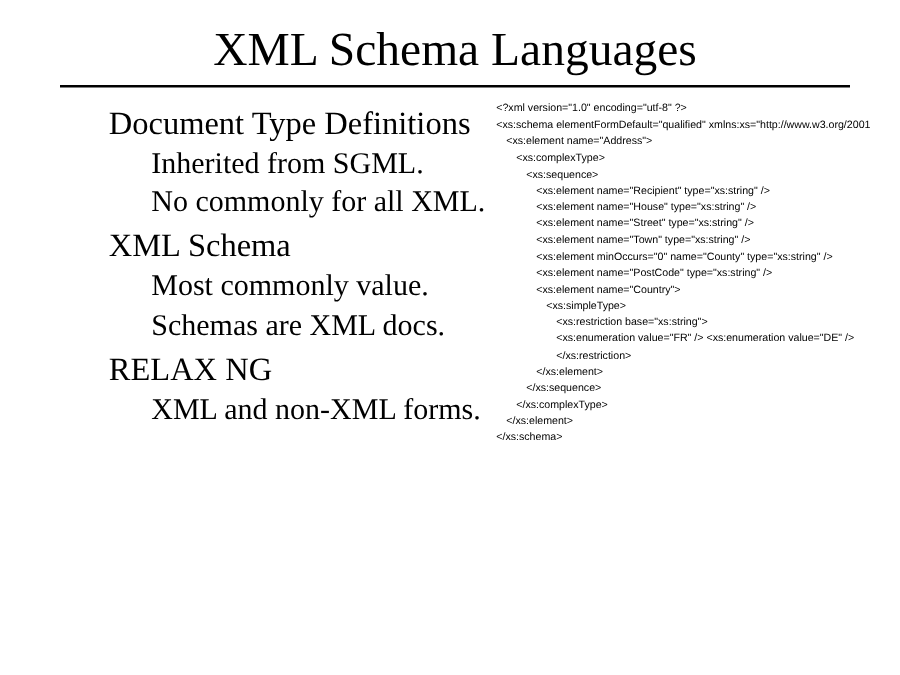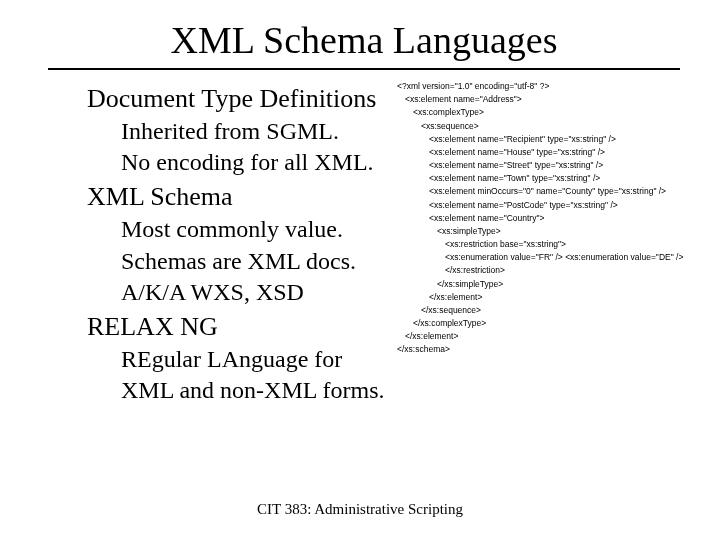--- a/index.html
+++ b/index.html
@@ -73,51 +73,48 @@
 <body>
 
 <div class="slide">
   <div class="title">XML Schema Languages</div>
   <div class="rule"></div>
 
   <div class="columns">
     <div class="left">
       <div class="h2">Document Type Definitions</div>
       <div class="sub">Inherited from SGML.</div>
-      <div class="sub">No encoding for all XML.</div>
+      <div class="sub">No commonly for all XML.</div>
 
       <div class="h2">XML Schema</div>
       <div class="sub">Most commonly value.</div>
       <div class="sub">Schemas are XML docs.</div>
-      <div class="sub">A/K/A WXS, XSD</div>
 
       <div class="h2">RELAX NG</div>
-      <div class="sub">REgular LAnguage for</div>
       <div class="sub">XML and non-XML forms.</div>
     </div>
 
     <div class="right">
       <div class="ind0">&lt;?xml version="1.0" encoding="utf-8" ?&gt;</div>
+      <div class="ind0">&lt;xs:schema elementFormDefault="qualified" xmlns:xs="http://www.w3.org/2001</div>
       <div class="ind1">&lt;xs:element name="Address"&gt;</div>
       <div class="ind2">&lt;xs:complexType&gt;</div>
       <div class="ind3">&lt;xs:sequence&gt;</div>
       <div class="ind4">&lt;xs:element name="Recipient" type="xs:string" /&gt;</div>
       <div class="ind4">&lt;xs:element name="House" type="xs:string" /&gt;</div>
       <div class="ind4">&lt;xs:element name="Street" type="xs:string" /&gt;</div>
       <div class="ind4">&lt;xs:element name="Town" type="xs:string" /&gt;</div>
       <div class="ind4">&lt;xs:element minOccurs="0" name="County" type="xs:string" /&gt;</div>
       <div class="ind4">&lt;xs:element name="PostCode" type="xs:string" /&gt;</div>
       <div class="ind4">&lt;xs:element name="Country"&gt;</div>
       <div class="ind5">&lt;xs:simpleType&gt;</div>
       <div class="ind6">&lt;xs:restriction base="xs:string"&gt;</div>
       <div class="ind6">&lt;xs:enumeration value="FR" /&gt; &lt;xs:enumeration value="DE" /&gt;</div>
       <div class="ind6">&lt;/xs:restriction&gt;</div>
-      <div class="ind5">&lt;/xs:simpleType&gt;</div>
       <div class="ind4">&lt;/xs:element&gt;</div>
       <div class="ind3">&lt;/xs:sequence&gt;</div>
       <div class="ind2">&lt;/xs:complexType&gt;</div>
       <div class="ind1">&lt;/xs:element&gt;</div>
       <div class="ind0">&lt;/xs:schema&gt;</div>
     </div>
   </div>
 
-  <div class="footer">CIT 383: Administrative Scripting</div>
 </div>
 
 </body></html>

